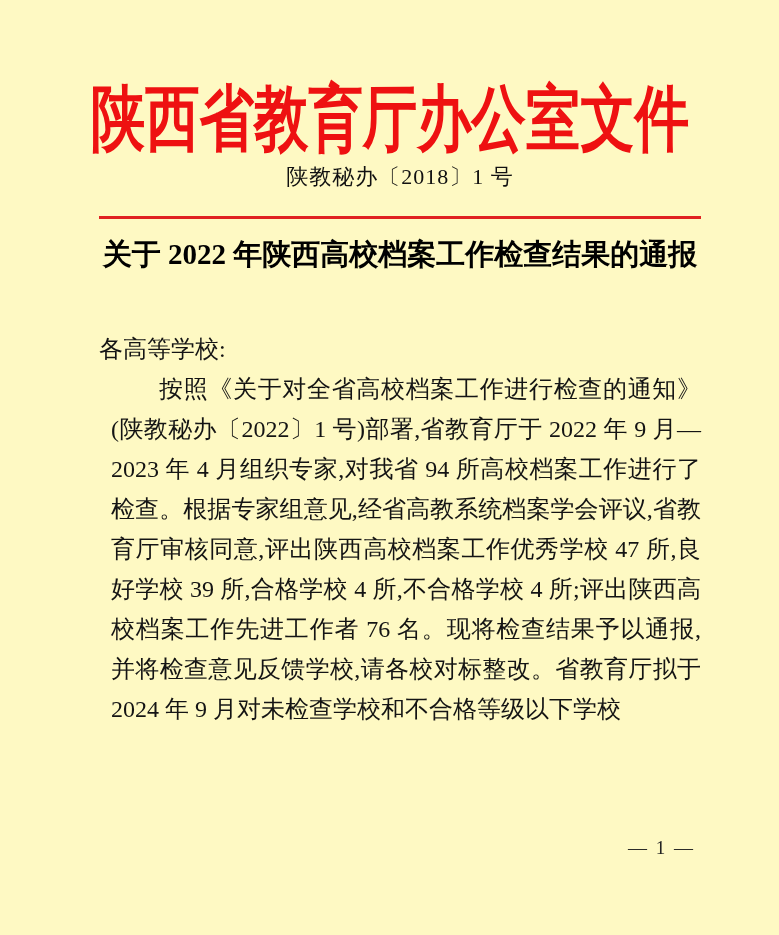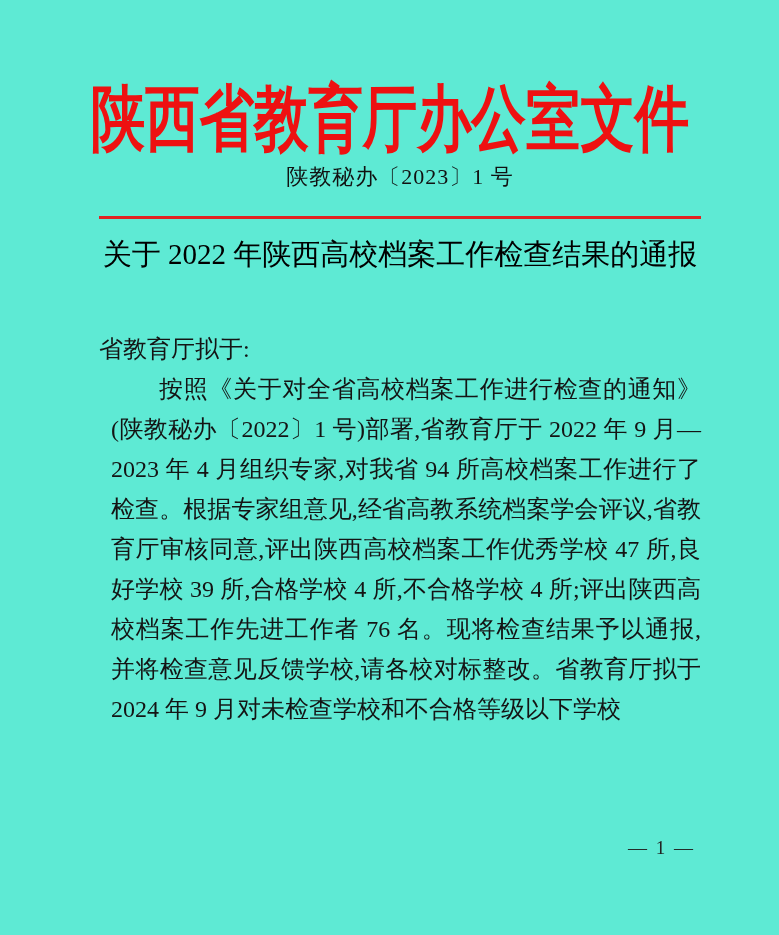--- a/index.html
+++ b/index.html
@@ -7,21 +7,21 @@
     --divider-red: #e02222;
     --text-black: #1a1a1a;
   }
   * { margin: 0; padding: 0; box-sizing: border-box; }
   html, body { background: #ffffff; }
   .page {
     position: relative;
     width: 779px;
     height: 935px;
     margin: 0 auto;
-    background: #5eead4;
+    background: #fef9c3;
     font-family: "Liberation Serif", "DejaVu Serif", serif;
     color: var(--text-black);
     overflow: hidden;
   }
   .content {
     padding-left: 99px;
     padding-right: 78px;
   }
   .red-header {
     padding-top: 84px;
@@ -58,21 +58,21 @@
     text-align: center;
     font-size: 29px;
     font-weight: bold;
     line-height: 36px;
     color: #000;
   }
   .doc-title-subject {
     margin-top: 17px;
     text-align: center;
     font-size: 29px;
-    font-weight: normal;
+    font-weight: bold;
     line-height: 36px;
     white-space: nowrap;
     letter-spacing: 0px;
     color: #000;
   }
   .body-block {
     margin-top: 57px;
     font-size: 24px;
     line-height: 40px;
     text-align: justify;
@@ -99,28 +99,28 @@
 </head>
 <body>
 
 <div class="page">
 
   <div class="red-header">
     <span class="stretch">陕西省教育厅办公室文件</span>
   </div>
 
   <div class="content">
-    <div class="doc-number">陕教秘办〔2023〕1 号</div>
+    <div class="doc-number">陕教秘办〔2018〕1 号</div>
 
     <div class="red-line"></div>
 
 
     <div class="doc-title-subject">关于 2022 年陕西高校档案工作检查结果的通报</div>
 
     <div class="body-block">
-      <p class="salutation">省教育厅拟于:</p>
+      <p class="salutation">各高等学校:</p>
       <p class="body-paragraph">按照《关于对全省高校档案工作进行检查的通知》(陕教秘办〔2022〕1 号)部署,省教育厅于 2022 年 9 月—2023 年 4 月组织专家,对我省 94 所高校档案工作进行了检查。根据专家组意见,经省高教系统档案学会评议,省教育厅审核同意,评出陕西高校档案工作优秀学校 47 所,良好学校 39 所,合格学校 4 所,不合格学校 4 所;评出陕西高校档案工作先进工作者 76 名。现将检查结果予以通报,并将检查意见反馈学校,请各校对标整改。省教育厅拟于 2024 年 9 月对未检查学校和不合格等级以下学校</p>
     </div>
   </div>
 
   <div class="page-number">— 1 —</div>
 
 </div>
 
 </body></html>

